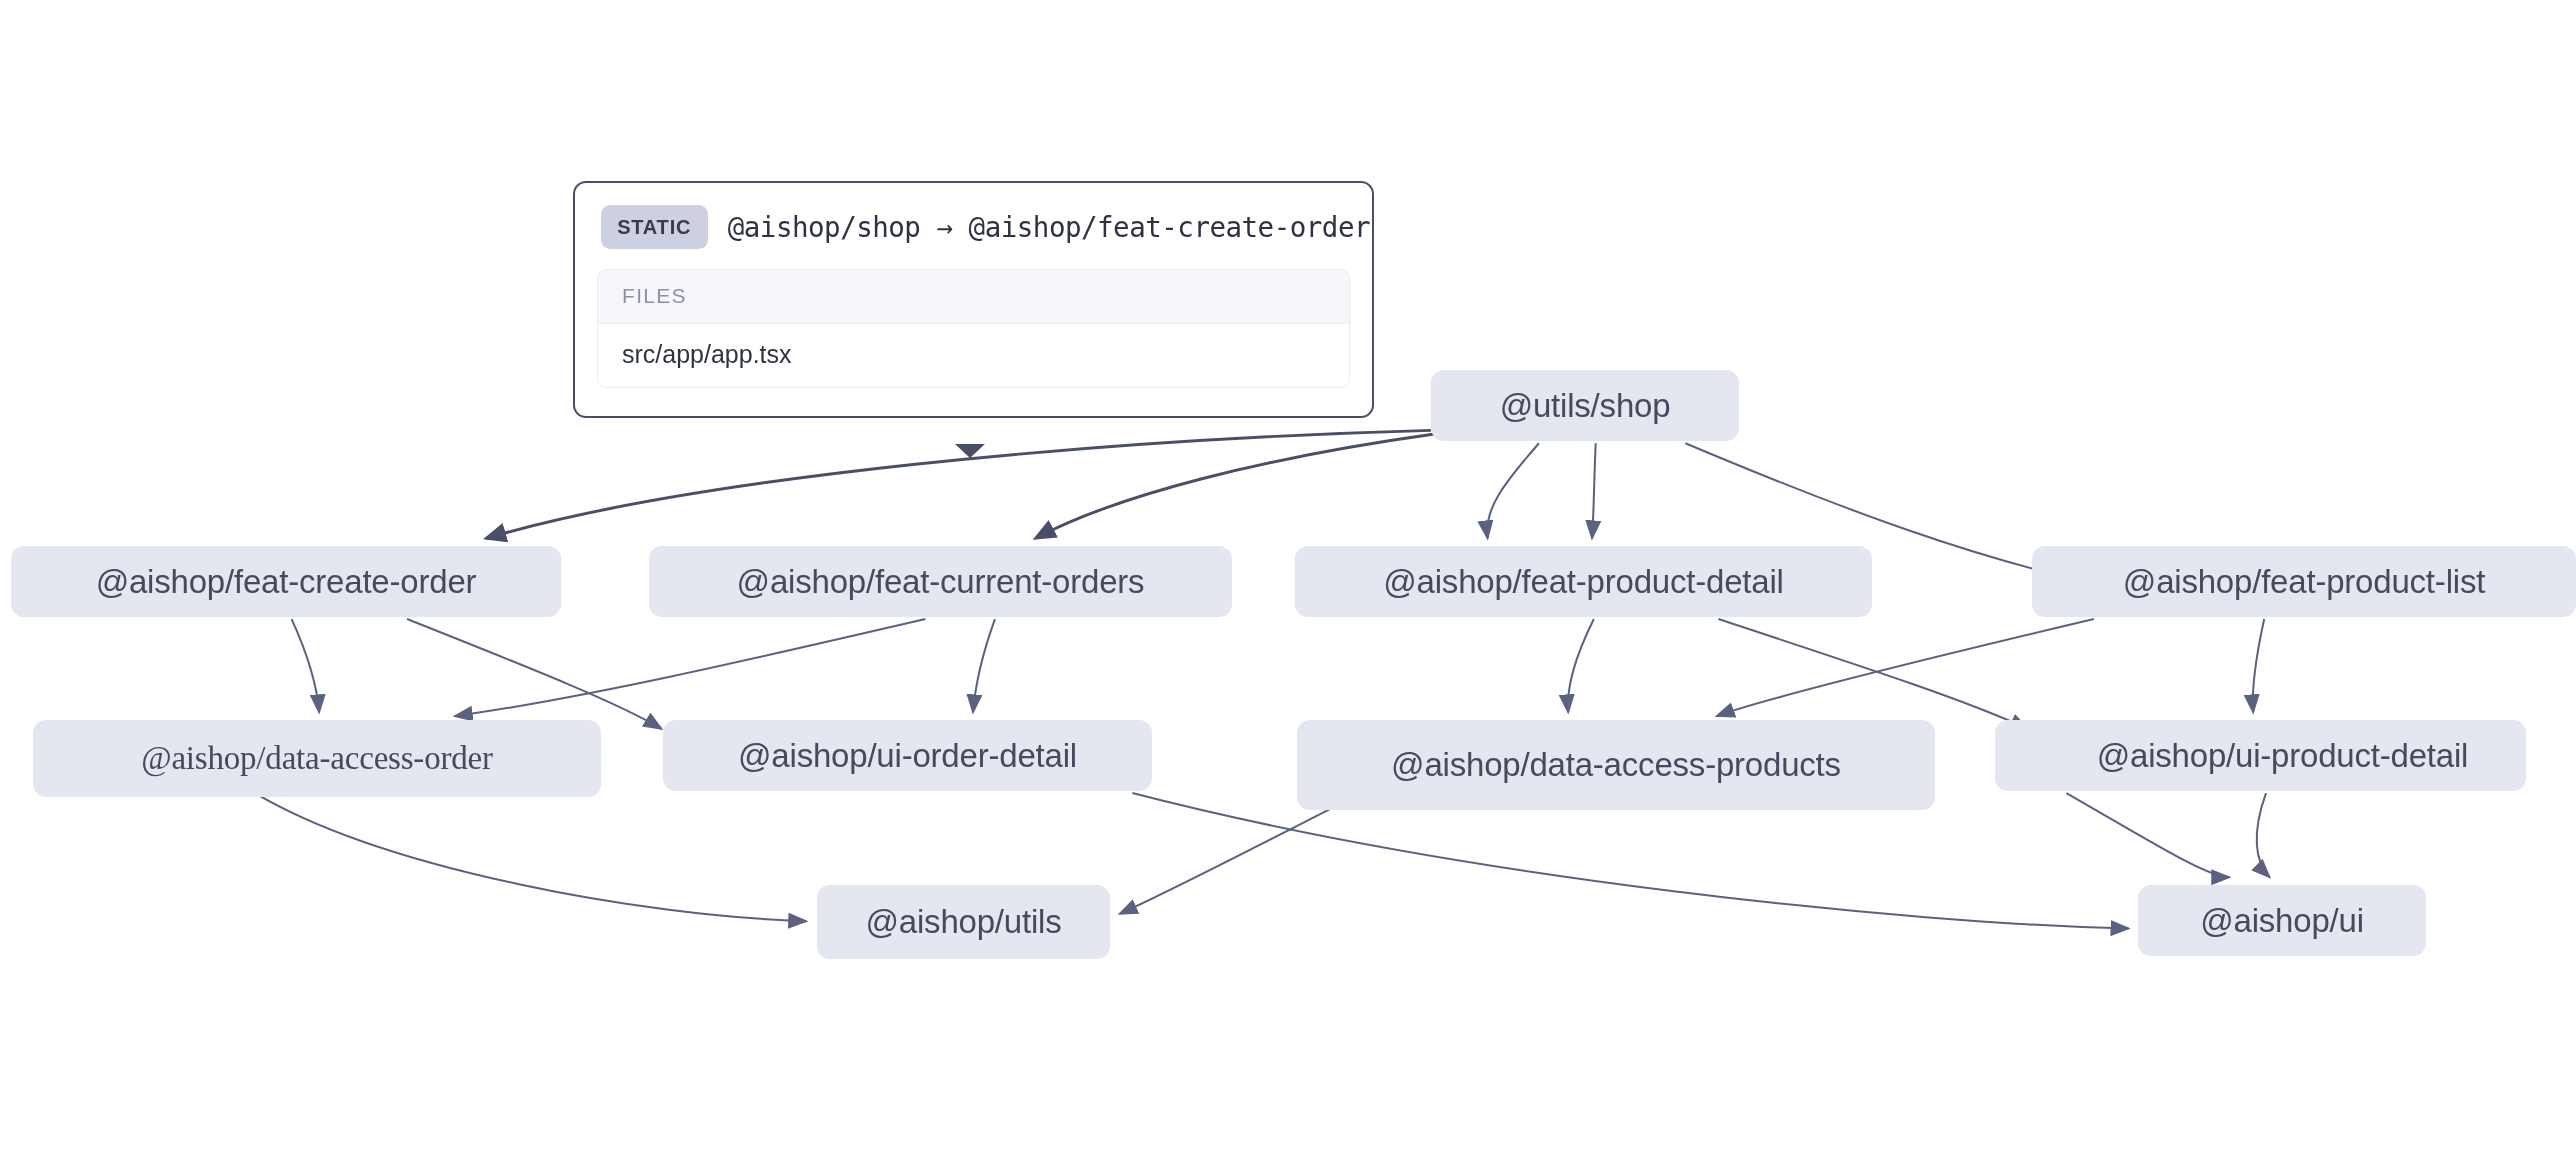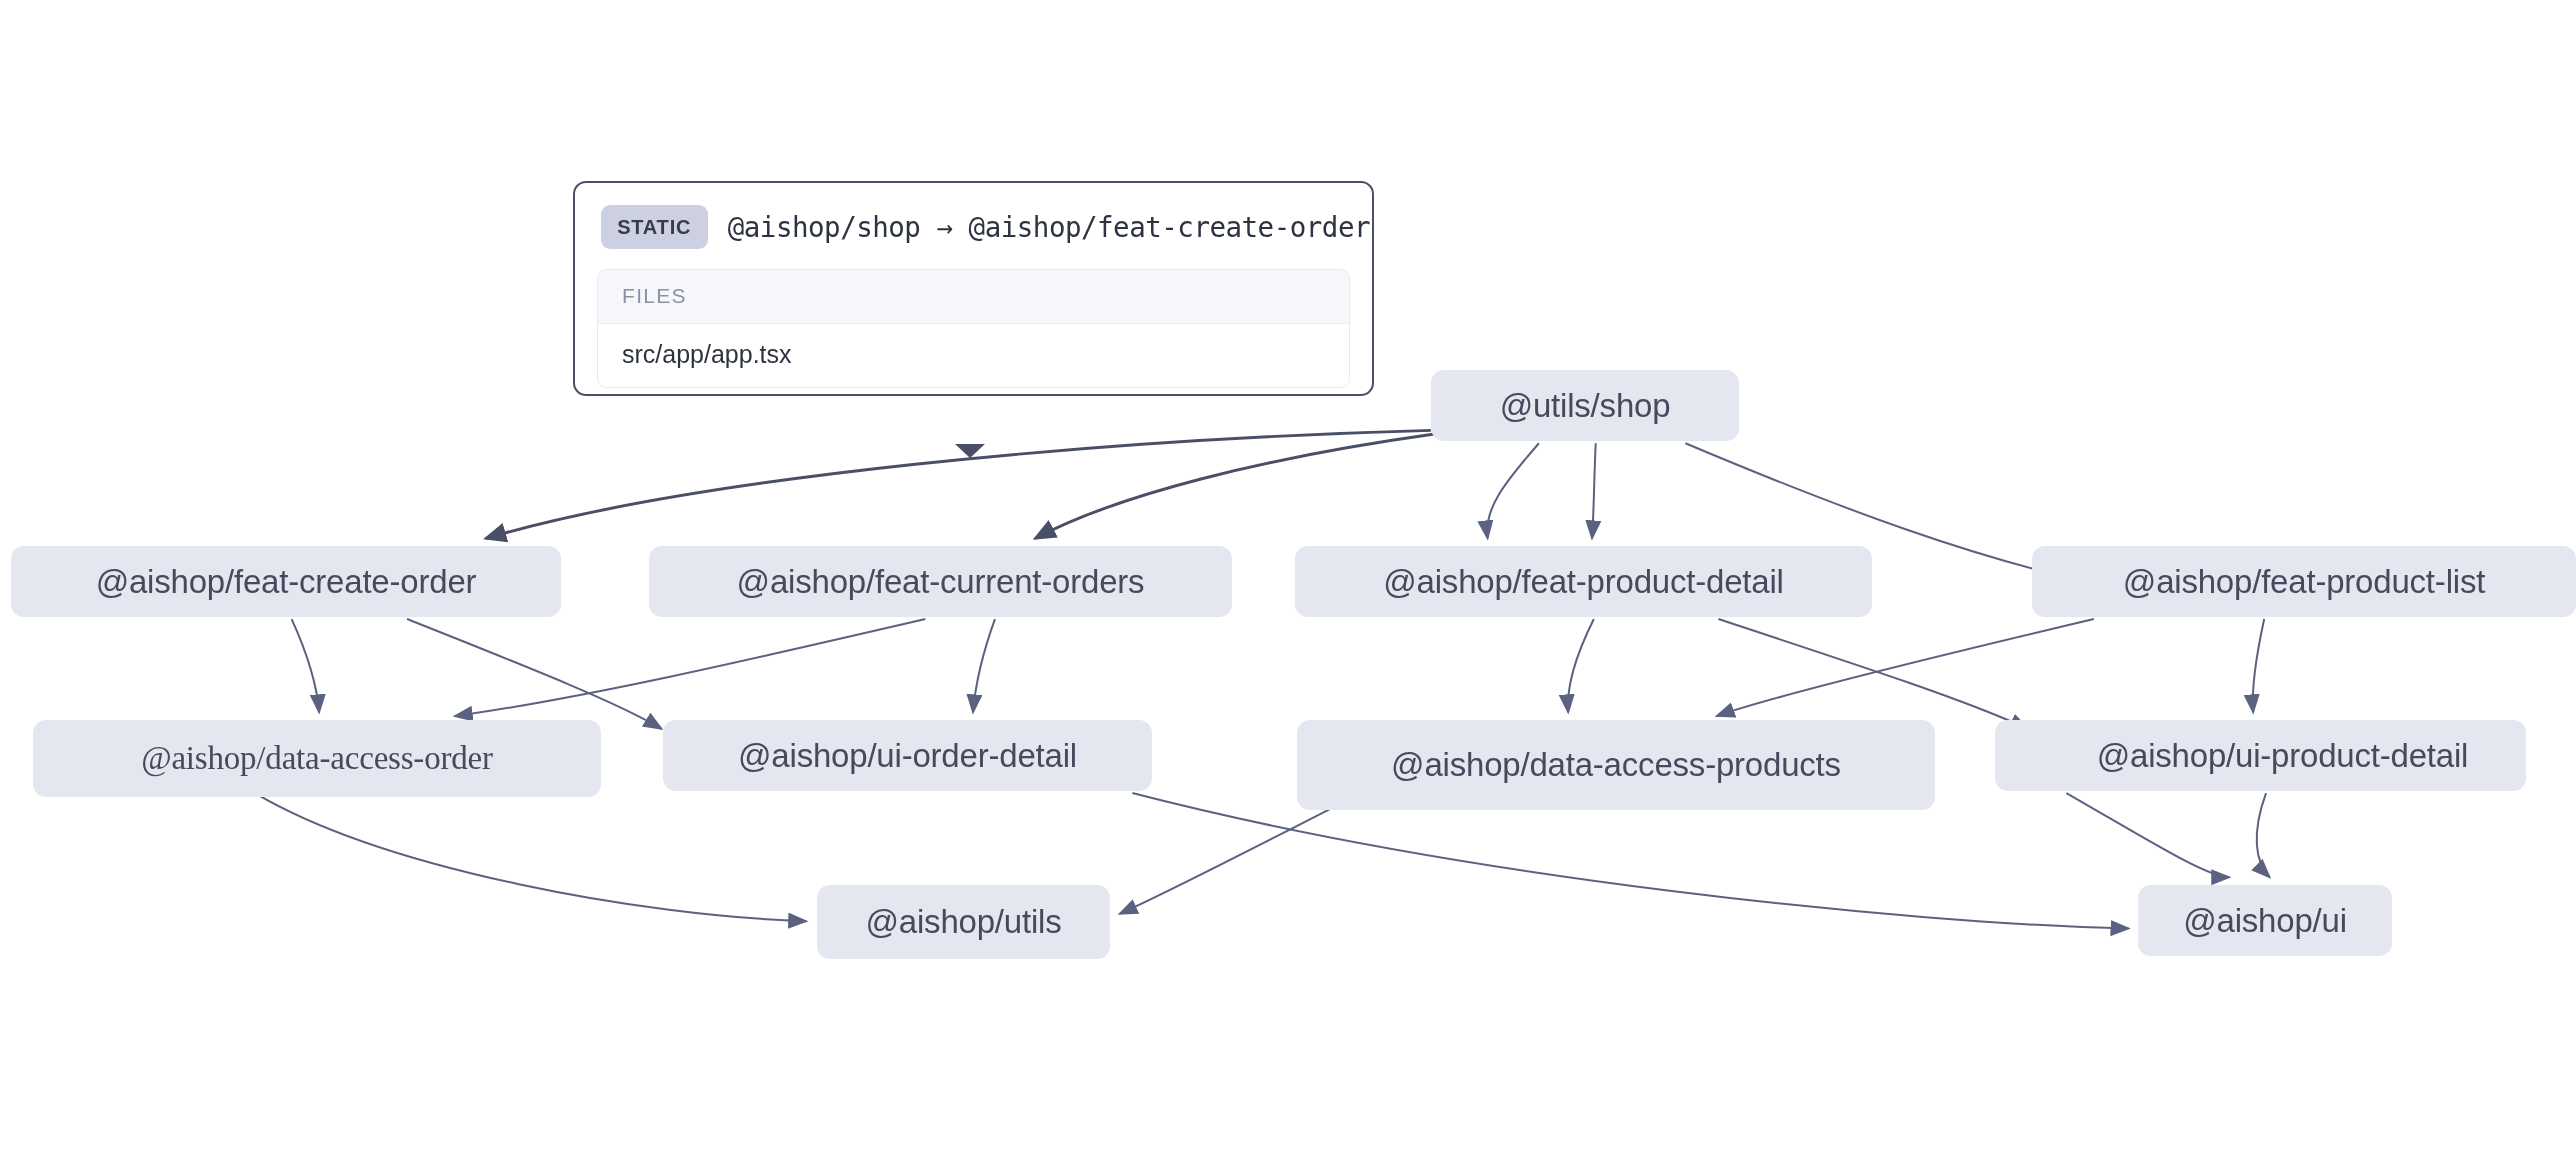--- a/index.html
+++ b/index.html
@@ -43,21 +43,21 @@
   
   #tooltip-card {
     position: absolute;
     left: 573px;
     top: 181px;
     width: 801px;
     box-sizing: border-box;
     background: #ffffff;
     border: 2.7px solid #4a4f68;
     border-radius: 13px;
-    padding: 20px 22px 6px 22px;
+    padding: 20px 22px 28px 22px;
     z-index: 40;
   }
   #tooltip-arrow-outer {
     position: absolute;
     left: 955px;
     top: 444px;
     width: 0; height: 0;
     border-left: 15.6px solid transparent;
     border-right: 15.6px solid transparent;
     border-top: 14.7px solid #4a4f68;
@@ -171,21 +171,21 @@
     </div>
     <div class="graph-node" style="left: 1297px; top: 720px; width: 638px; height: 90px;">
       <span>@aishop/data-access-products</span>
     </div>
     <div class="graph-node" style="left: 1995px; top: 720px; width: 531px; height: 71px; padding-left: 44px;">
       <span>@aishop/ui-product-detail</span>
     </div>
     <div class="graph-node" style="left: 817px; top: 885px; width: 293px; height: 74px;">
       <span>@aishop/utils</span>
     </div>
-    <div class="graph-node" style="left: 2138px; top: 885px; width: 254px; height: 71px;">
+    <div class="graph-node" style="left: 2138px; top: 885px; width: 288px; height: 71px;">
       <span>@aishop/ui</span>
     </div>
     <div id="tooltip-card">
     <div class="tip-header">
       <span class="tip-badge">STATIC</span>
       <span class="tip-title">@aishop/shop → @aishop/feat-create-order</span>
     </div>
     <div class="tip-section">
       <div class="tip-section-head">FILES</div>
       <div class="tip-file-row">src/app/app.tsx</div>

